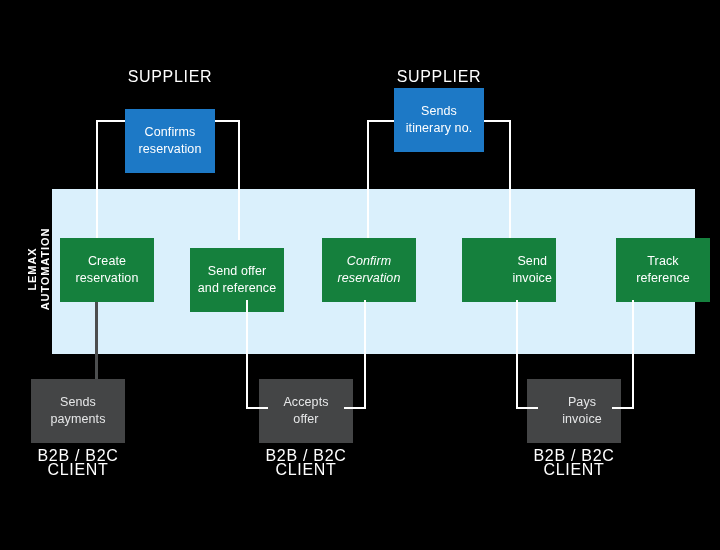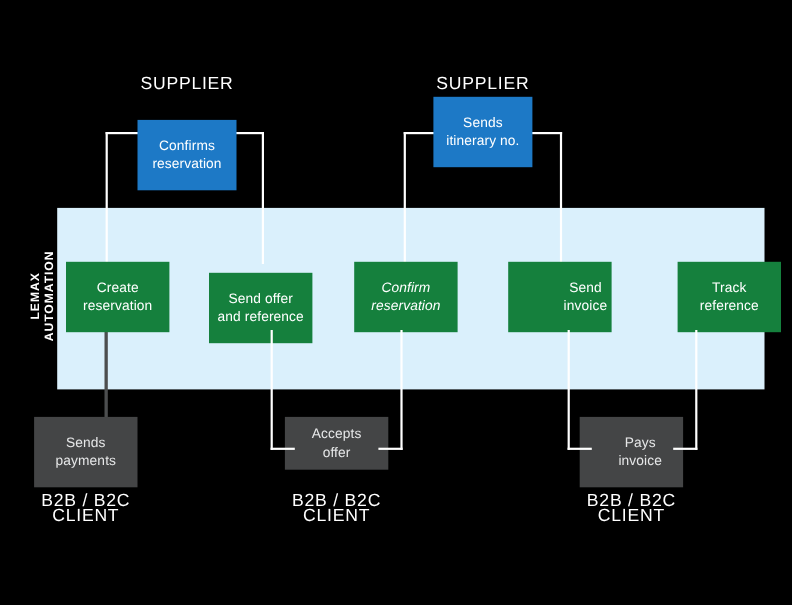--- a/index.html
+++ b/index.html
@@ -138,21 +138,21 @@
 
   <div class="node auto" style="left:616px; top:238px; width:94px; height:64px;">
     <span><span>Track</span><br><span>reference</span></span>
   </div>
 
   <div class="node client" style="left:31px; top:379px; width:94px; height:64px;">
     <span><span>Sends</span><br><span>payments</span></span>
   </div>
   <div class="role-caption" style="left:28px; top:449px; width:100px;"><span>B2B / B2C</span><br><span>CLIENT</span></div>
 
-  <div class="node client" style="left:259px; top:379px; width:94px; height:48px;">
+  <div class="node client" style="left:259px; top:379px; width:94px; height:64px;">
     <span><span>Accepts</span><br><span>offer</span></span>
   </div>
   <div class="role-caption" style="left:256px; top:449px; width:100px;"><span>B2B / B2C</span><br><span>CLIENT</span></div>
 
   <div class="node client" style="left:527px; top:379px; width:94px; height:64px;padding-left:20px;">
     <span><span>Pays</span><br><span>invoice</span></span>
   </div>
   <div class="role-caption" style="left:524px; top:449px; width:100px;"><span>B2B / B2C</span><br><span>CLIENT</span></div>
 
 </div>

